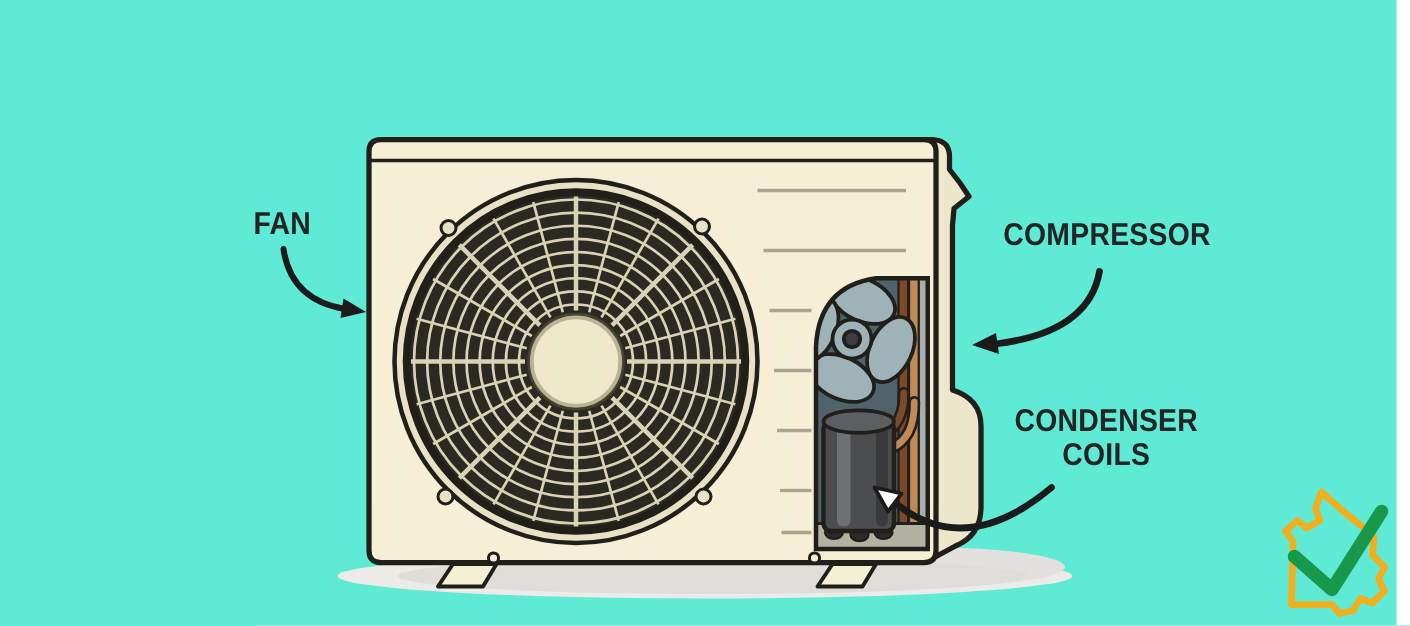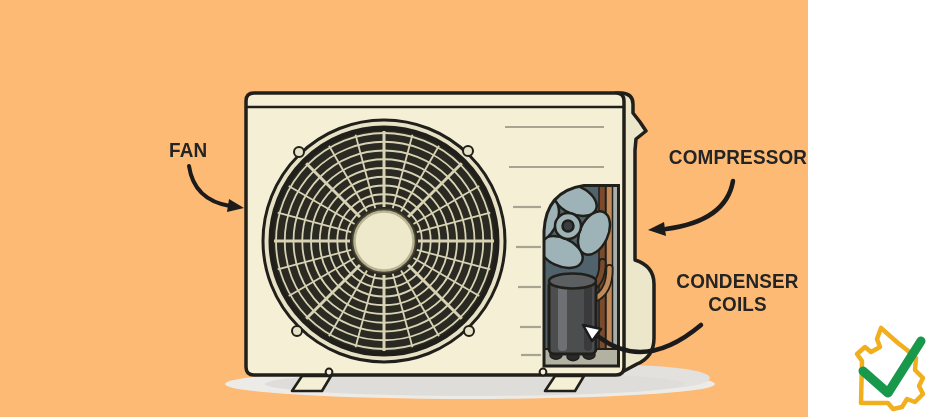--- a/index.html
+++ b/index.html
@@ -1,17 +1,17 @@
 <!DOCTYPE html>
 <html><head>
 <meta charset="utf-8">
 <style>
   html,body{margin:0;padding:0;}
   body{width:940px;height:417px;background:#ffffff;font-family:"Liberation Sans",sans-serif;overflow:hidden;}
-  .stage{position:relative;width:808px;height:417px;background:#fdba74;}
+  .stage{position:relative;width:931px;height:417px;background:#5eead4;}
   .stage svg{position:absolute;left:0;top:0;}
   .diagram-label{
     position:absolute;
     font-weight:700;
     font-size:21px;
     color:#242424;
     letter-spacing:.2px;
     white-space:nowrap;
     transform:scaleX(.9);
   }

